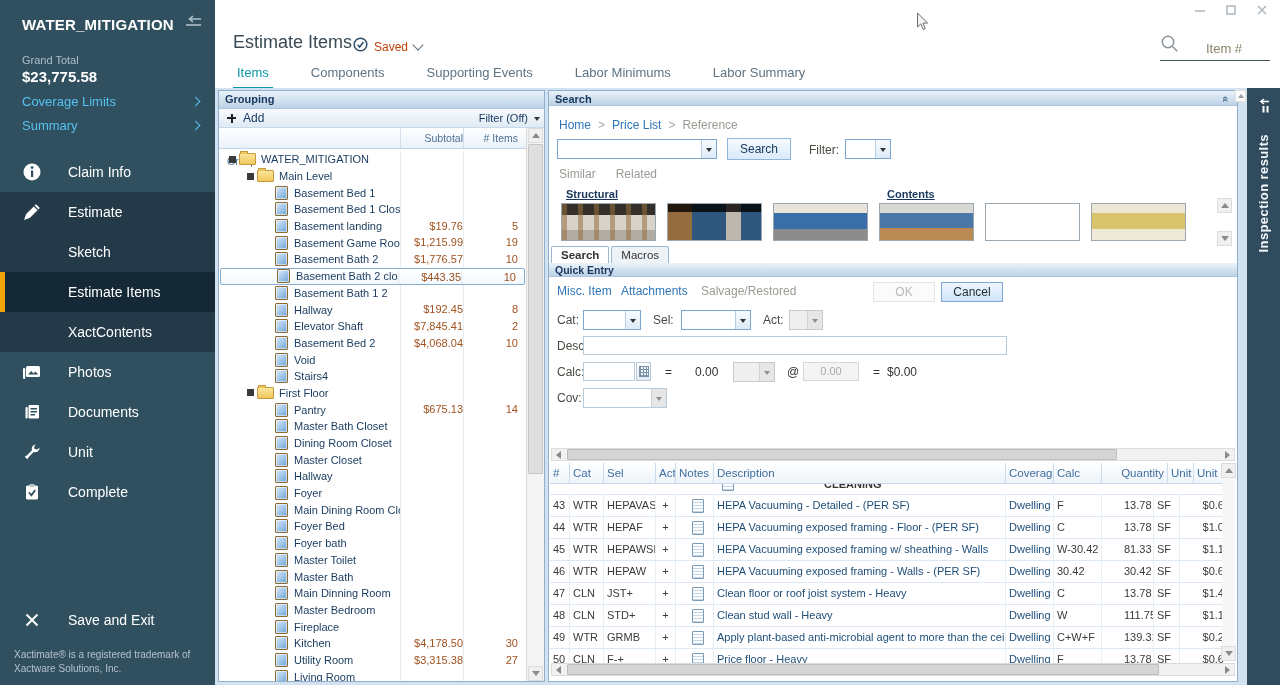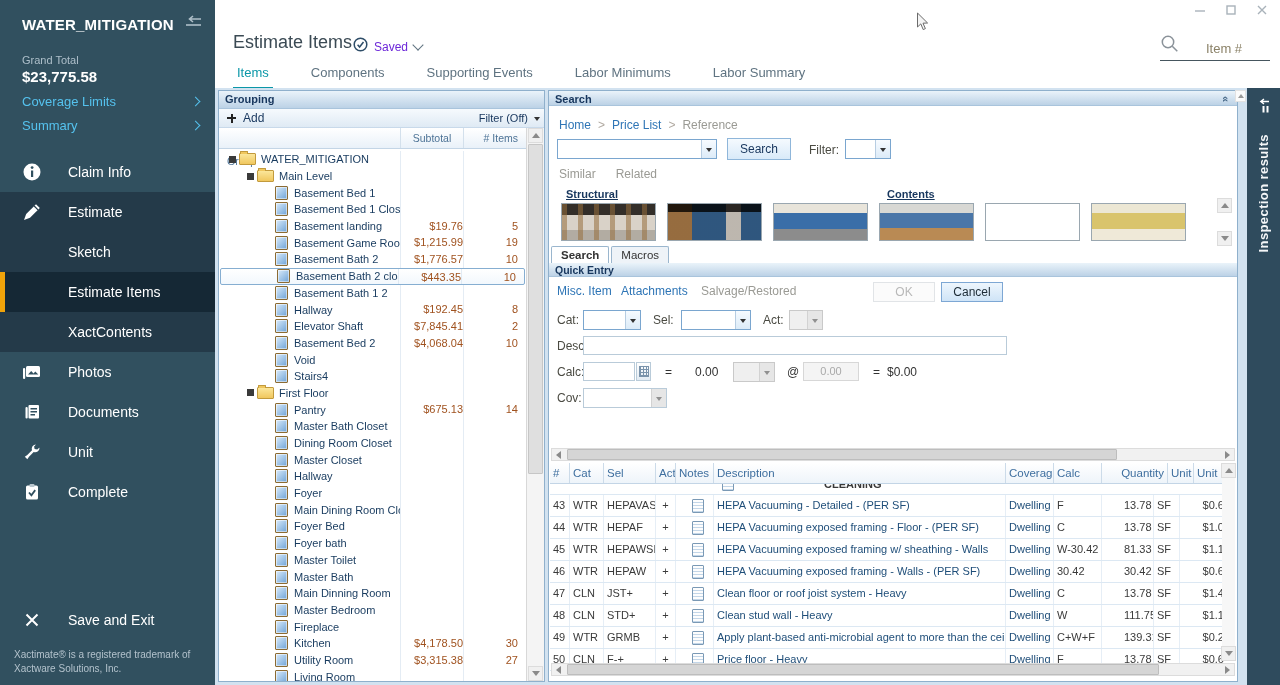--- a/index.html
+++ b/index.html
@@ -28,21 +28,21 @@
   .group-est{background:#243a49;}
   .sel-row{background:#152835;}
   .sel-row::before{content:'';position:absolute;left:0;top:0;bottom:0;width:5px;background:#f0a30a;}
   .sb-bottom{position:absolute;bottom:6px;left:0;right:0;}
   .tm{padding:8px 14px 4px 14px;font-size:10px;color:#b3c2cc;line-height:1.35;}
 
   
   .mainhead{position:absolute;left:215px;top:0;right:0;height:88px;background:#fff;}
   .page-title{position:absolute;left:18px;top:32px;font-size:18px;color:#3b4a54;}
   .saved-wrap{position:absolute;left:138px;top:37px;display:flex;align-items:center;gap:6px;}
-  .saved-txt{font-size:12px;color:#6d28d9;}
+  .saved-txt{font-size:12px;color:#c2410c;}
   .saved-chev{width:7px;height:7px;border-right:1.6px solid #5f7381;border-bottom:1.6px solid #5f7381;transform:rotate(45deg);margin-top:-4px;}
   .tabs{position:absolute;left:18px;top:61px;display:flex;gap:34px;font-size:13px;color:#5f7381;}
   .tab{padding:4px 4px 7px;cursor:pointer;}
   .tab.active{color:#0b97a8;border-bottom:3px solid #0b97a8;}
   .item-search{position:absolute;right:10px;top:34px;width:110px;border-bottom:1px solid #46565f;display:flex;align-items:flex-end;gap:4px;padding-bottom:3px;}
   .item-search input{border:none;outline:none;width:78px;font-size:13px;background:transparent;text-align:center;color:#6c6454;}
   .item-search input::placeholder{color:#8b8268;}
 
   
   .workspace{position:absolute;left:215px;top:88px;right:0;bottom:0;background:#d2e2f0;}
@@ -55,21 +55,21 @@
   .plus-ico{position:relative;width:9px;height:9px;margin:0 7px 0 4px;}
   .plus-ico::before,.plus-ico::after{content:'';position:absolute;background:#222;}
   .plus-ico::before{left:3.5px;top:0;width:2px;height:9px;}
   .plus-ico::after{top:3.5px;left:0;height:2px;width:9px;}
   .gfilter{margin-left:auto;font-size:11px;display:flex;align-items:center;gap:6px;}
   .dd-tri{width:0;height:0;border:3.5px solid transparent;border-top:4.5px solid #333;margin-top:4px;}
   .gmain{flex:1;display:flex;min-height:0;}
   .gleft{flex:1;display:flex;flex-direction:column;min-width:0;}
   .gcols{height:20px;display:flex;align-items:center;background:linear-gradient(#ffffff,#e9f1f9);border-bottom:1px solid #c3d5e6;font-size:10.5px;color:#4d7396;}
   .gcol-name{flex:1;padding-left:8px;margin-top:45px;}
-  .gcol-sub{width:62px;text-align:center;border-left:1px solid #d3e0ec;align-self:stretch;line-height:20px;}
+  .gcol-sub{width:62px;text-align:right;border-left:1px solid #d3e0ec;align-self:stretch;line-height:20px;}
   .gcol-items{width:54px;text-align:right;padding-right:8px;border-left:1px solid #d3e0ec;align-self:stretch;line-height:20px;}
   .gtree{flex:1;overflow:hidden;padding-top:2px;font-size:11px;color:#173a5e;}
   .tree-row{height:16.7px;display:flex;align-items:center;position:relative;cursor:pointer;}
   .tree-row.sel{border:1px solid #86aed1;border-radius:2px;margin:0 1px;background:linear-gradient(#ffffff,#f2f8fd);height:14.7px;}
   .ind{display:inline-block;height:1px;}
   .twisty{width:14px;display:flex;justify-content:center;}
   .twisty::before{content:'';width:0;height:0;border-style:solid;border-width:0 7px 7px 0;border-color:transparent #3a3a3a #3a3a3a transparent;}
   .fold-ico{width:15px;height:10px;background:linear-gradient(#fbe69a,#f0c75e);border:1px solid #c29a3c;border-radius:1px;position:relative;margin-right:5px;flex:none;}
   .fold-ico::before{content:'';position:absolute;left:0;top:-3px;width:6px;height:2px;background:#f0c75e;border:1px solid #c29a3c;border-bottom:none;border-radius:1px 1px 0 0;}
   .room-ico{width:11px;height:12px;background:linear-gradient(135deg,#d9ebfb,#6fa3d6);border:1px solid #8c6b33;border-radius:1px;margin-right:6px;flex:none;box-shadow:inset 0 0 0 1px rgba(255,255,255,.5);}

